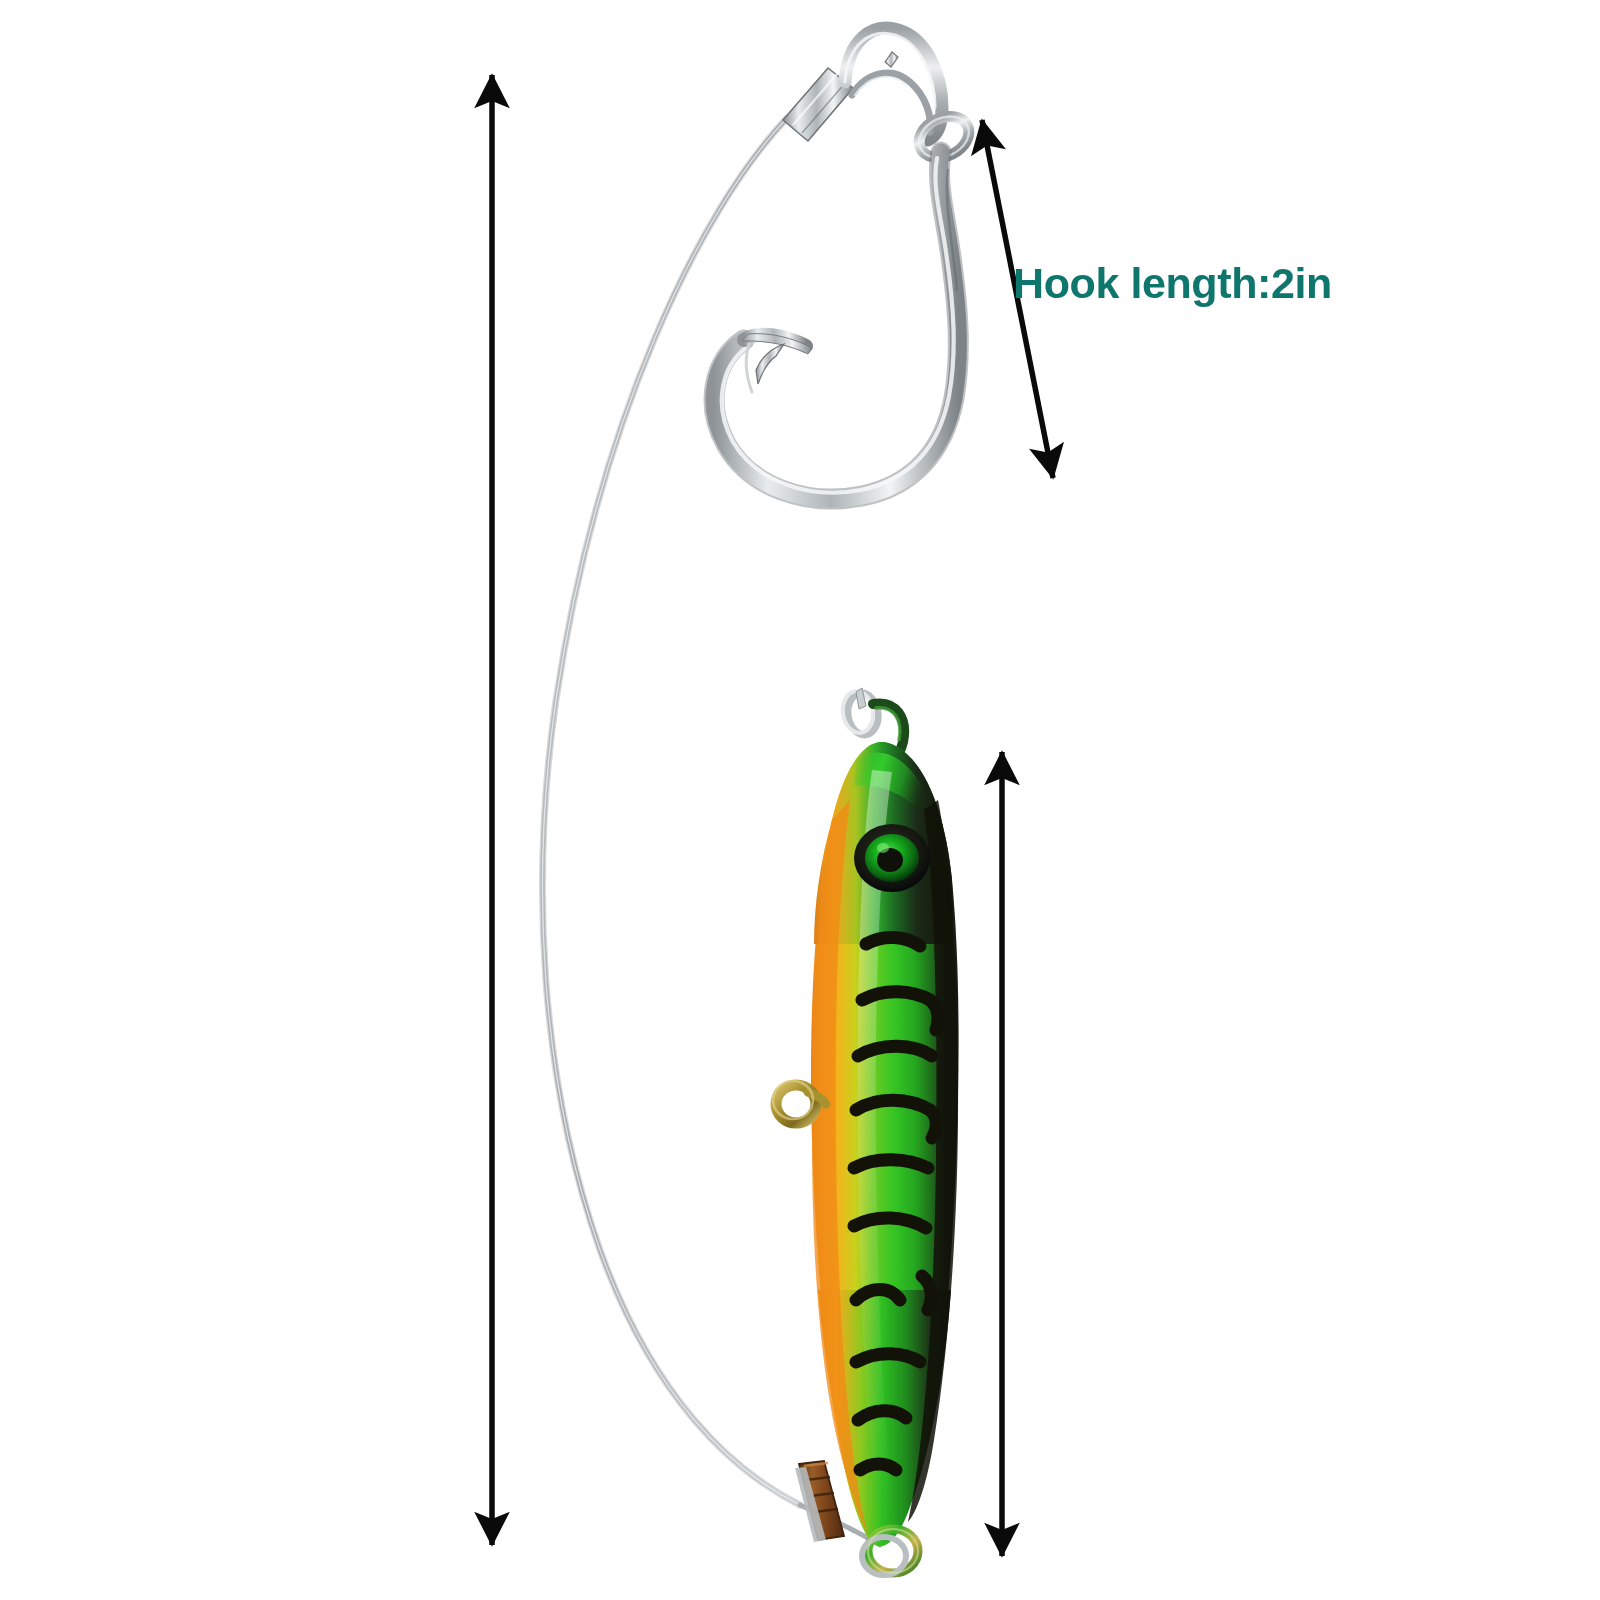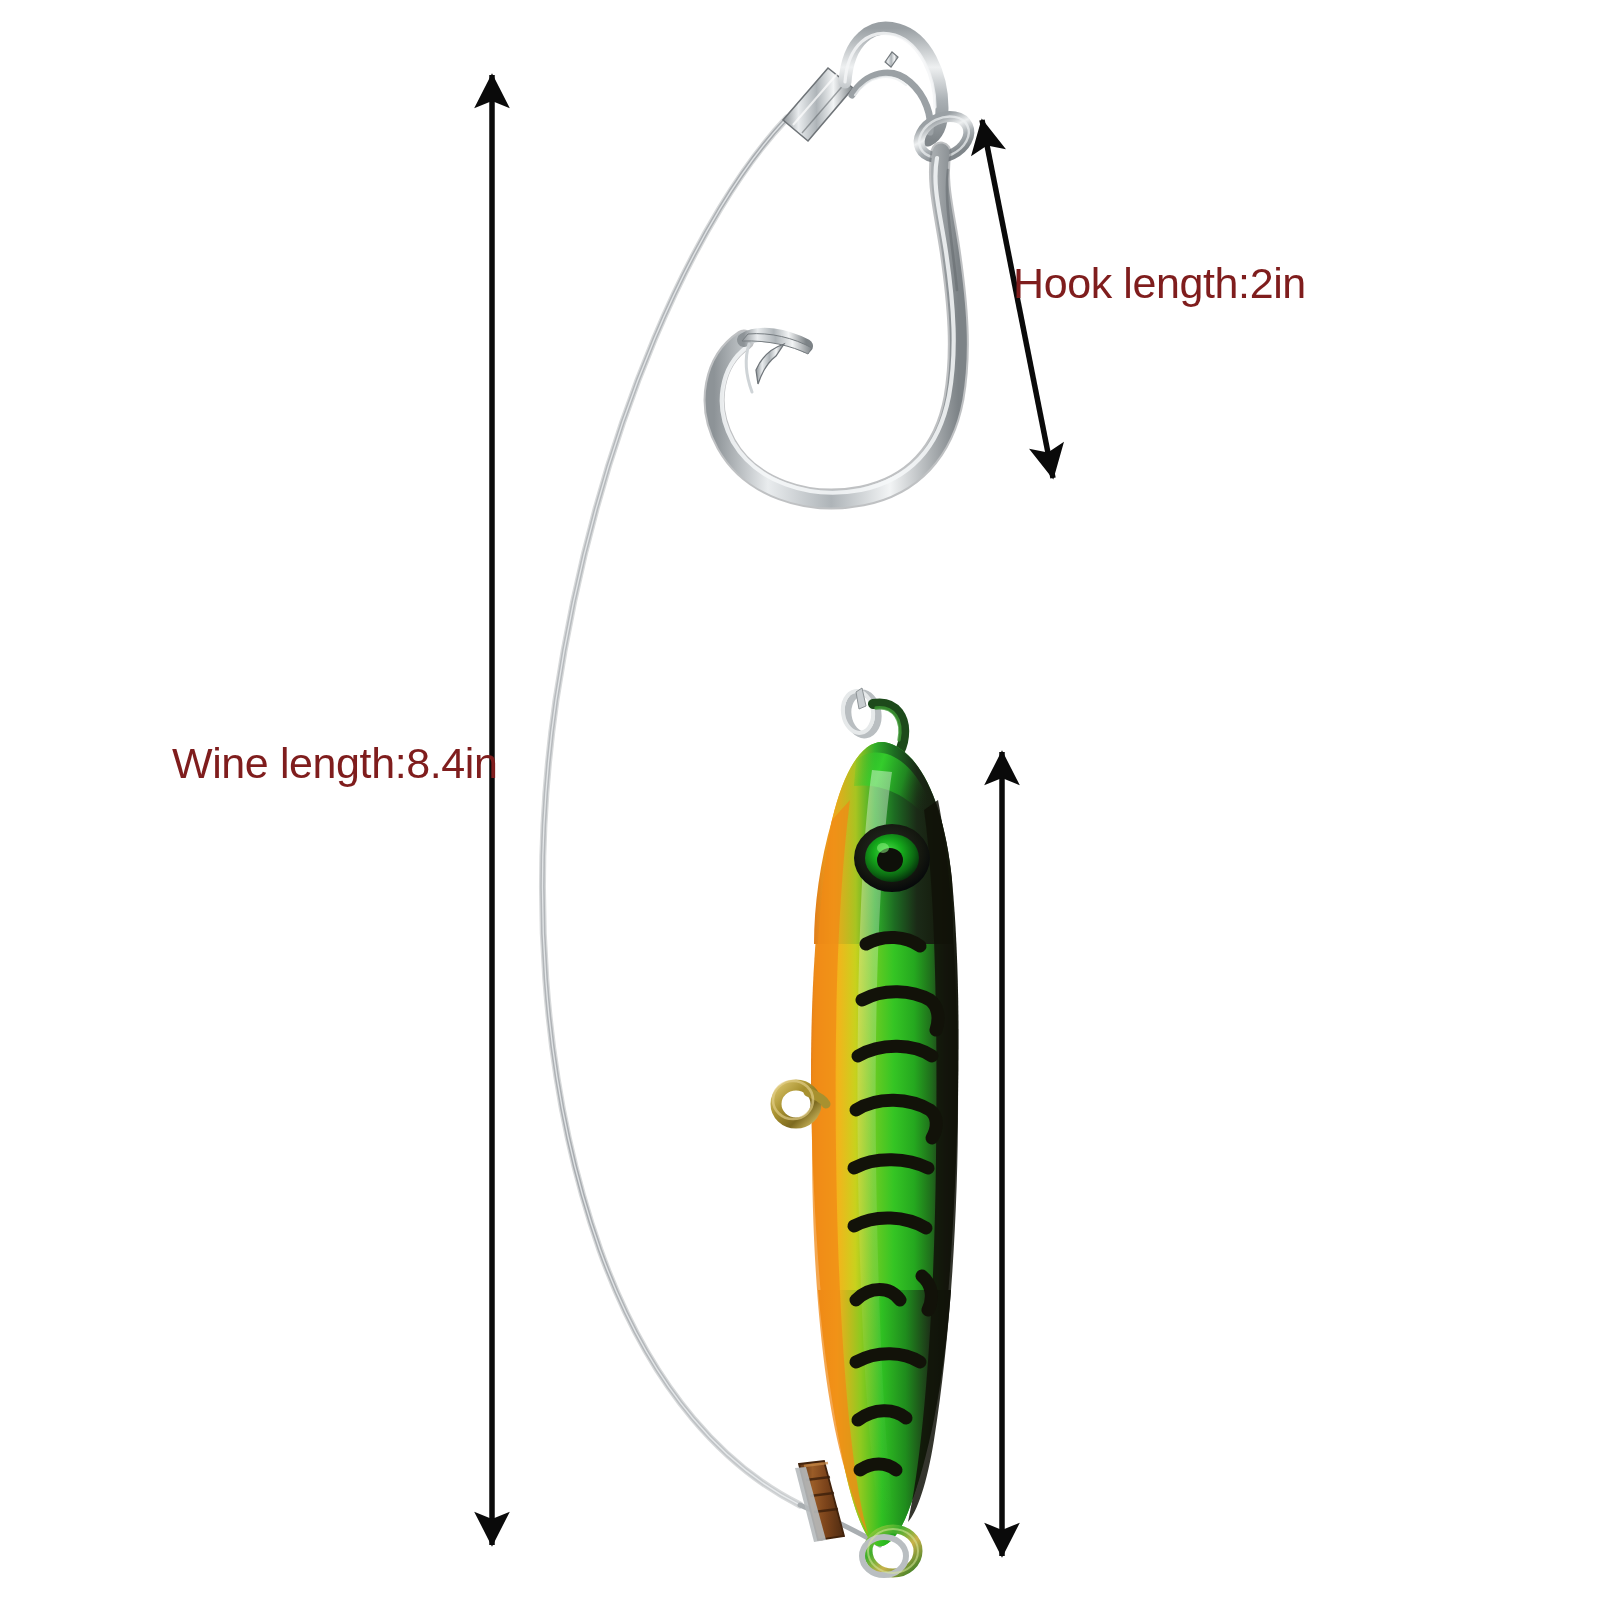--- a/index.html
+++ b/index.html
@@ -20,26 +20,27 @@
     overflow: hidden;
   }
   #artboard {
     position: absolute;
     inset: 0;
     width: 1600px;
     height: 1600px;
   }
   .dim-label {
     position: absolute;
-    color: #7f1d1d;
+    color: #0f766e;
     font-size: 43px;
     line-height: 1;
     letter-spacing: -0.4px;
     white-space: nowrap;
     font-family: "Liberation Sans", sans-serif;
+    font-weight: bold;
   }
   #label-wire  { left: 172px; top: 742px; }
   #label-hook  { left: 1013px; top: 262px; }
   #label-float { left: 1010px; top: 1107px; }
 </style>
 </head>
 <body>
 
 <div id="stage">
 
@@ -317,18 +318,17 @@
       </g>
 
       <g>
         <ellipse cx="893" cy="1551" rx="25" ry="22" fill="none" stroke="url(#tailRing)" stroke-width="9"></ellipse>
         <ellipse cx="884" cy="1556" rx="22" ry="19" fill="none" stroke="#b9bec1" stroke-width="6"></ellipse>
         <ellipse cx="893" cy="1551" rx="25" ry="22" fill="none" stroke="#d7e89a" stroke-width="2" opacity=".55"></ellipse>
       </g>
     </g>
   </svg>
 
-  <div class="dim-label" id="label-wire">Wine length:8.4in</div>
 
   <div class="dim-label" id="label-hook">Hook length:2in</div>
 
 
 </div>
 
 </body></html>

